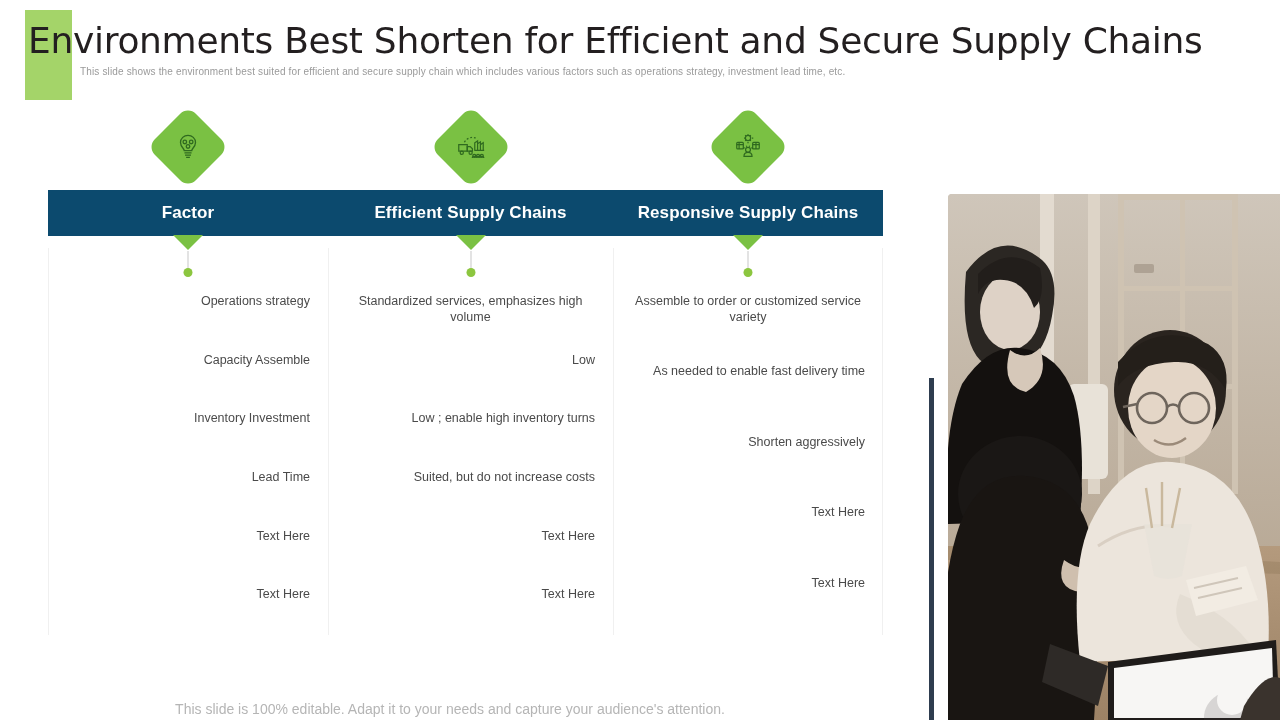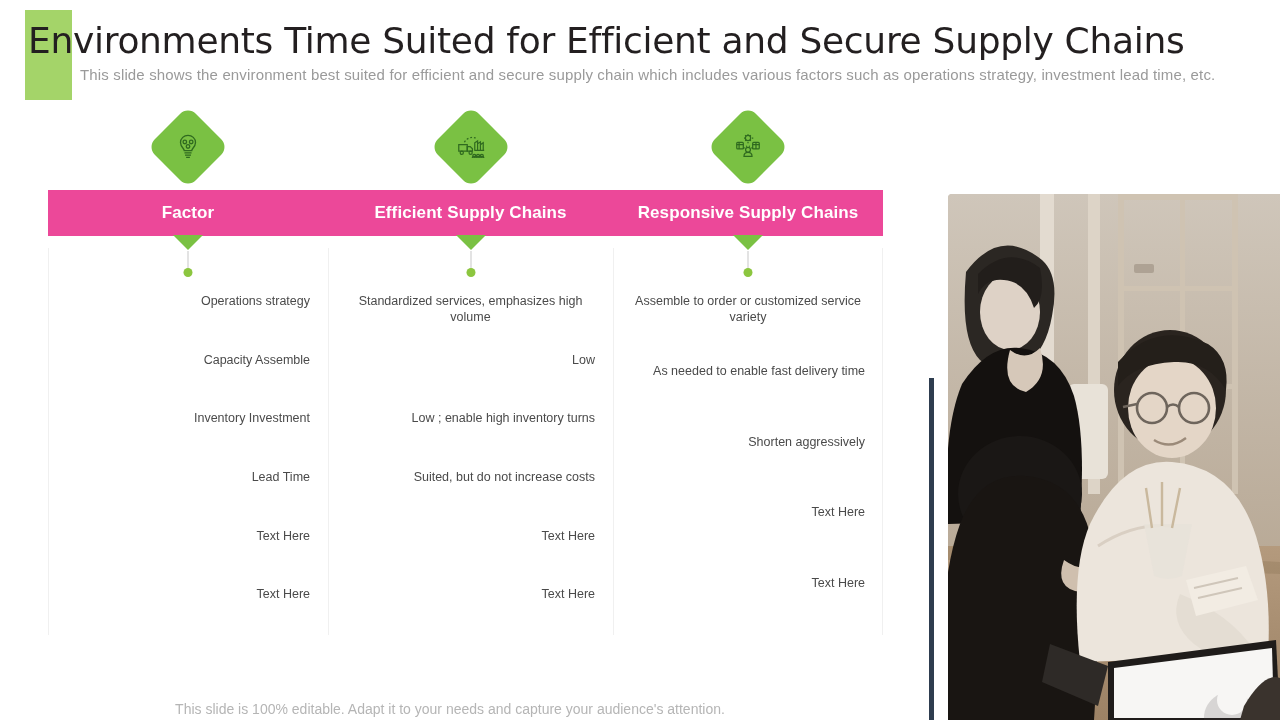--- a/index.html
+++ b/index.html
@@ -40,21 +40,21 @@
     color: #231f20;
     white-space: nowrap;
     font-family: "DejaVu Sans", sans-serif;
   }
 
   .slide-subtitle {
     position: absolute;
     left: 80px;
     top: 66px;
     width: 1130px;
-    font-size: 15px;
+    font-size: 10px;
     color: #9a9a9a;
     letter-spacing: 0.15px;
     white-space: nowrap;
   }
 
   
   .table-wrap {
     position: absolute;
     left: 48px;
     top: 190px;
@@ -96,21 +96,21 @@
   }
   .diamond .glyph {
     transform: rotate(-45deg);
     display: block;
     line-height: 0;
   }
 
   .col-header {
     position: relative;
     height: 46px;
-    background: #ec4899;
+    background: #0c4a6e;
     color: #ffffff;
     font-size: 17px;
     font-weight: bold;
     display: flex;
     align-items: center;
     justify-content: center;
     letter-spacing: 0.1px;
     white-space: nowrap;
   }
   .col-header::after {
@@ -213,21 +213,21 @@
     font-size: 14px;
     color: #b5b5b5;
   }
 </style>
 </head>
 <body>
 
 <div class="slide">
 
   <div class="accent-block"></div>
-  <div class="slide-title">Environments Time Suited for Efficient and Secure Supply Chains</div>
+  <div class="slide-title">Environments Best Shorten for Efficient and Secure Supply Chains</div>
   <div class="slide-subtitle">This slide shows the environment  best suited for  efficient and secure supply chain which includes various  factors such as operations  strategy, investment  lead time, etc.</div>
 
   <div class="table-wrap">
     <div class="vline v0"></div>
     <div class="vline v1"></div>
     <div class="vline v2"></div>
     <div class="vline v3"></div>
 
     <div class="columns">
 

